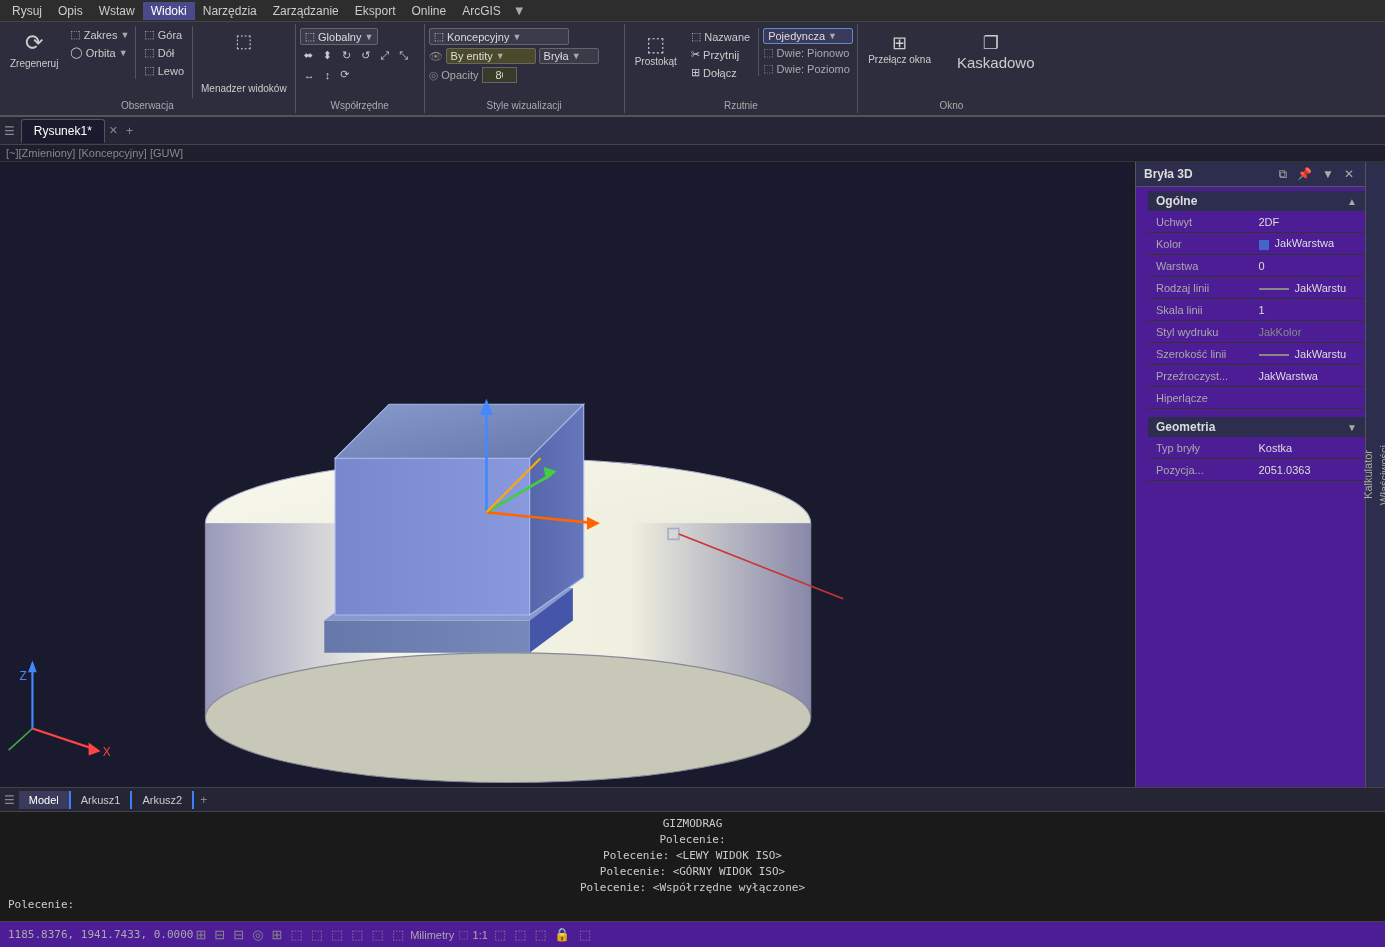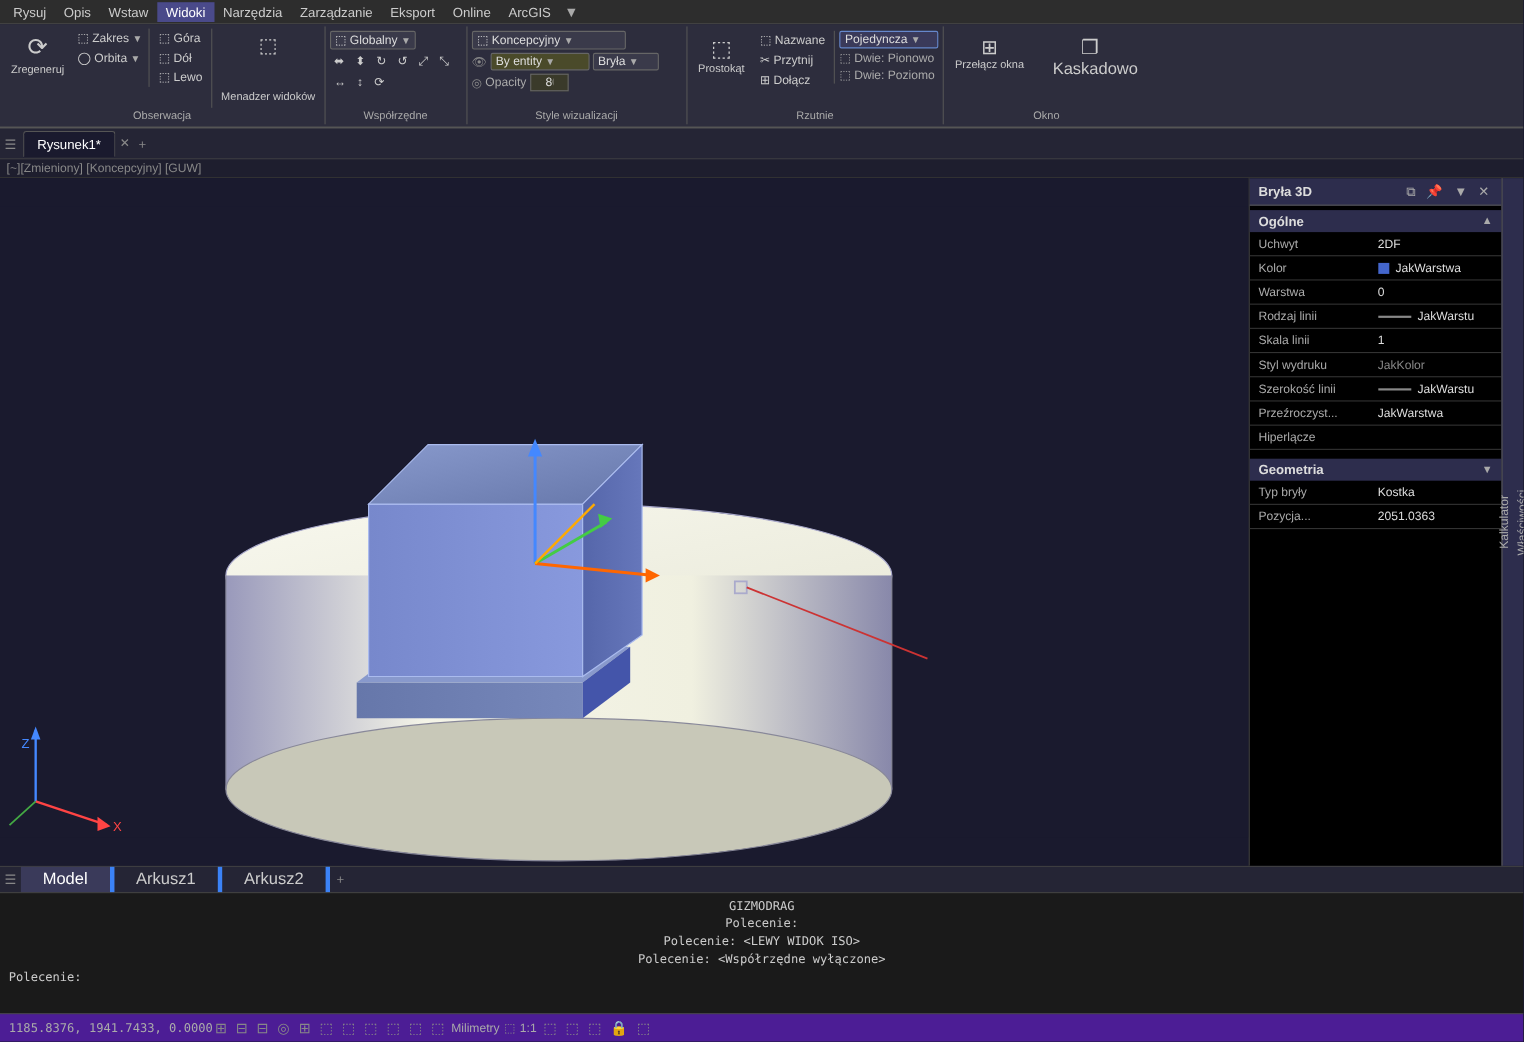--- a/index.html
+++ b/index.html
@@ -29,26 +29,26 @@
     .tab.active { background: #1a1a2e; color: #fff; border-bottom: 1px solid #1a1a2e; }
     .tab-add { padding: 4px 8px; color: #888; cursor: pointer; }
 
     
     .breadcrumb-bar { background: #1e1e2e; padding: 2px 6px; font-size: 11px; color: #888; border-bottom: 1px solid #333; }
 
     
     .viewport { flex: 1; background: #1a1a2e; position: relative; overflow: hidden; }
 
     
-    .properties-panel { width: 230px; background: #000000; border-left: 1px solid #555; display: flex; flex-direction: column; }
+    .properties-panel { width: 230px; background: #4c1d95; border-left: 1px solid #555; display: flex; flex-direction: column; }
     .panel-header { background: #2d2d4d; padding: 4px 8px; display: flex; align-items: center; justify-content: space-between; border-bottom: 1px solid #555; }
     .panel-title { color: #ddd; font-size: 12px; font-weight: bold; }
     .panel-icons { display: flex; gap: 4px; }
     .panel-icon-btn { color: #aaa; cursor: pointer; font-size: 12px; padding: 1px 3px; }
-    .panel-section { padding: 4px 0; }
+    .panel-section { padding: 4px 0; margin-left: 12px; }
     .panel-section-header { background: #2d2d4d; padding: 3px 8px; display: flex; align-items: center; justify-content: space-between; cursor: pointer; }
     .panel-section-label { color: #ddd; font-size: 12px; font-weight: bold; }
     .panel-row { display: flex; align-items: center; padding: 2px 8px; border-bottom: 1px solid #333; min-height: 22px; }
     .panel-key { color: #aaa; font-size: 11px; flex: 1; }
     .panel-value { color: #ddd; font-size: 11px; flex: 1; text-align: left; padding-left: 4px; overflow: hidden; text-overflow: ellipsis; white-space: nowrap; }
     .color-swatch { width: 10px; height: 10px; background: #4466cc; display: inline-block; margin-right: 3px; vertical-align: middle; }
 
     
     .side-tab { background: #2d2d4d; width: 20px; writing-mode: vertical-rl; text-orientation: mixed; display: flex; flex-direction: column; align-items: center; justify-content: center; border-left: 1px solid #555; }
     .side-tab-item { color: #aaa; font-size: 11px; padding: 8px 2px; cursor: pointer; transform: rotate(180deg); }
@@ -60,21 +60,21 @@
     .console-prompt { color: #ccc; margin-right: 4px; }
 
     
     .status-bar { background: #4c1d95; height: 26px; display: flex; align-items: center; padding: 0 8px; border-top: 1px solid #444; justify-content: flex-start; }
     .status-coords { font-size: 11px; color: #aaa; font-family: 'Consolas', monospace; }
     .status-right { display: flex; align-items: center; gap: 4px; }
     .status-icon { color: #888; cursor: pointer; font-size: 13px; padding: 0 2px; }
 
     
     .bottom-tabs { background: #252535; height: 24px; display: flex; align-items: center; padding: 0 4px; border-top: 1px solid #444; }
-    .bottom-tab { padding: 3px 20px; color: #ccc; cursor: pointer; font-size: 15px; border-right: 4px solid #3b82f6; }
+    .bottom-tab { padding: 3px 10px; color: #ccc; cursor: pointer; font-size: 11px; border-right: 2px solid #3b82f6; }
     .bottom-tab.active { background: #3a3a5a; color: #fff; }
     .bottom-tab-add { padding: 3px 6px; color: #888; cursor: pointer; }
 
     
     .viewport svg { position: absolute; top: 0; left: 0; }
 
     
     .ribbon-section { display: flex; align-items: stretch; border-right: 1px solid #555; padding: 2px 4px; }
     .ribbon-section-label { font-size: 10px; color: #aaa; text-align: center; padding-top: 2px; }
   </style>
@@ -433,20 +433,21 @@
   <div class="bottom-tab active">Model</div>
   <div class="bottom-tab">Arkusz1</div>
   <div class="bottom-tab">Arkusz2</div>
   <div class="bottom-tab-add">+</div>
 </div>
 
 <div class="console">
   <div class="console-line">GIZMODRAG</div>
   <div class="console-line">Polecenie:</div>
   <div class="console-line">Polecenie:  &lt;LEWY WIDOK ISO&gt;</div>
+  <div class="console-line">Polecenie:  &lt;GÓRNY WIDOK ISO&gt;</div>
   <div class="console-line">Polecenie:  &lt;Współrzędne wyłączone&gt;</div>
   <div class="console-input">
     <span class="console-prompt">Polecenie:</span>
     <input type="text" style="background: transparent; border: none; color: rgb(204, 204, 204); font-family: Consolas, monospace; font-size: 11px; outline: none; flex: 1 1 0%;">
   </div>
 </div>
 
 <div class="status-bar">
   <span class="status-coords">1185.8376, 1941.7433, 0.0000</span>
   <div class="status-right">

